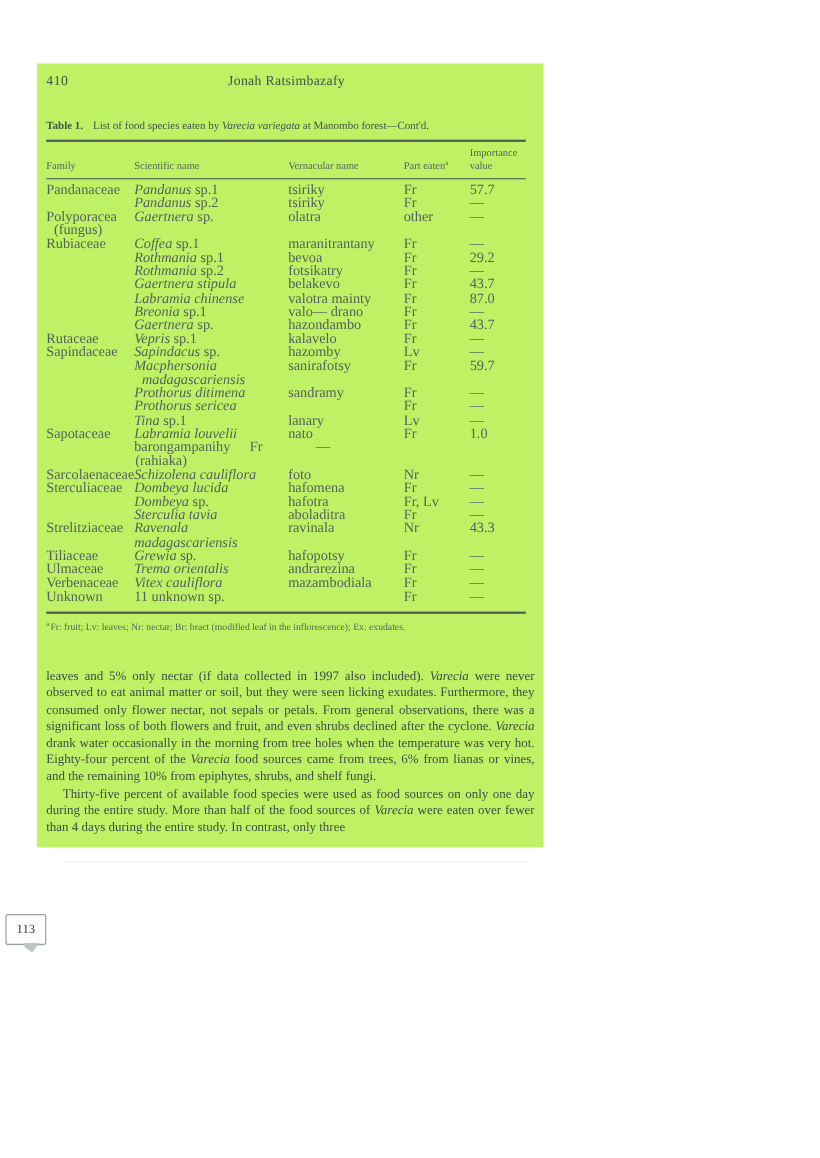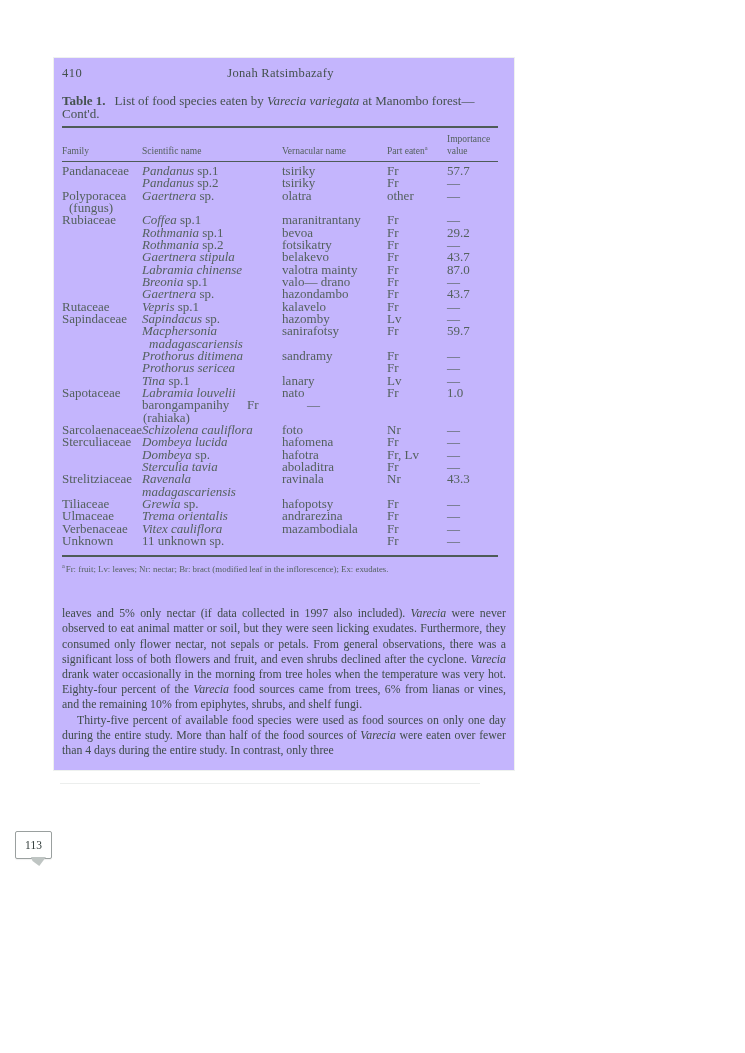--- a/index.html
+++ b/index.html
@@ -2,30 +2,30 @@
 <html><head>
 <meta charset="utf-8">
 <style>
   html,body{margin:0;padding:0;}
   body{
     width:745px;height:1053px;position:relative;background:#ffffff;
     font-family:"Liberation Serif","DejaVu Serif",serif;
     -webkit-font-smoothing:antialiased;
   }
   .scan-page{
-    position:absolute;left:54px;top:58px;width:460px;height:712px;
-    background:#c4b5fd;color:#4a5755;
+    position:absolute;left:34px;top:58px;width:460px;height:712px;
+    background:#bef264;color:#4a5755;
     box-shadow:0 0 0 1px #eef1ef;
     overflow:hidden;
   }
   .inner{padding:8px 15px 0 8px;}
   .page-head{position:relative;height:16px;font-size:12.5px;color:#43504d;}
   .pageno{position:absolute;left:0;top:0;letter-spacing:0.5px;}
   .running{display:block;text-align:center;letter-spacing:0.3px;}
-  .caption{margin-top:12px;font-size:13px;color:#45524f;line-height:13px;}
+  .caption{margin-top:26px;font-size:10px;color:#45524f;line-height:13px;}
   .cap-label{font-weight:bold;margin-right:9px;}
   .tblwrap{width:436px;}
   .rule{background:#4e5b58;}
   .rule.thick{height:2px;margin-top:6px;}
   .rule.thin{height:1px;}
   .thead{display:flex;align-items:flex-end;padding:5px 0 4px 0;font-size:9.5px;line-height:11.5px;color:#54615e;min-height:24px;}
   .thead sup{font-size:6.5px;vertical-align:super;line-height:0;}
   .c{flex:none;}
   .c1{width:80px;}
   .c2{width:140px;}
@@ -37,21 +37,21 @@
   .cont{padding-left:7px;}
   .cont2{padding-left:1px;}
   #tbody{padding:3px 0 2px 0;min-height:369px;}
   .footnote{margin-top:7px;font-size:8.8px;color:#55625f;line-height:11px;}
   .footnote sup{font-size:6.3px;vertical-align:super;line-height:0;margin-right:1px;}
   .bodytext{margin-top:31px;width:444px;font-size:11.8px;line-height:15.2px;color:#3f4c49;text-align:justify;}
   .bodytext p{margin:0;}
   .bodytext p.indent{text-indent:15px;}
   .edge-shadow{position:absolute;left:60px;top:783px;width:420px;height:1px;background:#eceeed;}
   .note-tab{
-    position:absolute;left:15px;top:831px;width:35px;height:26px;
+    position:absolute;left:5px;top:831px;width:35px;height:26px;
     background:#ffffff;border:1px solid #9aa09f;border-radius:2px;
     box-shadow:0 1px 1px rgba(0,0,0,0.06);
     display:flex;align-items:center;justify-content:center;
     font-size:11.5px;color:#2e3937;cursor:pointer;
   }
   .fold{
     position:absolute;left:15px;bottom:-8px;width:15px;height:9px;
     background:#bfc5c3;
     clip-path:polygon(0 0,100% 0,55% 100%,10% 45%);
   }

